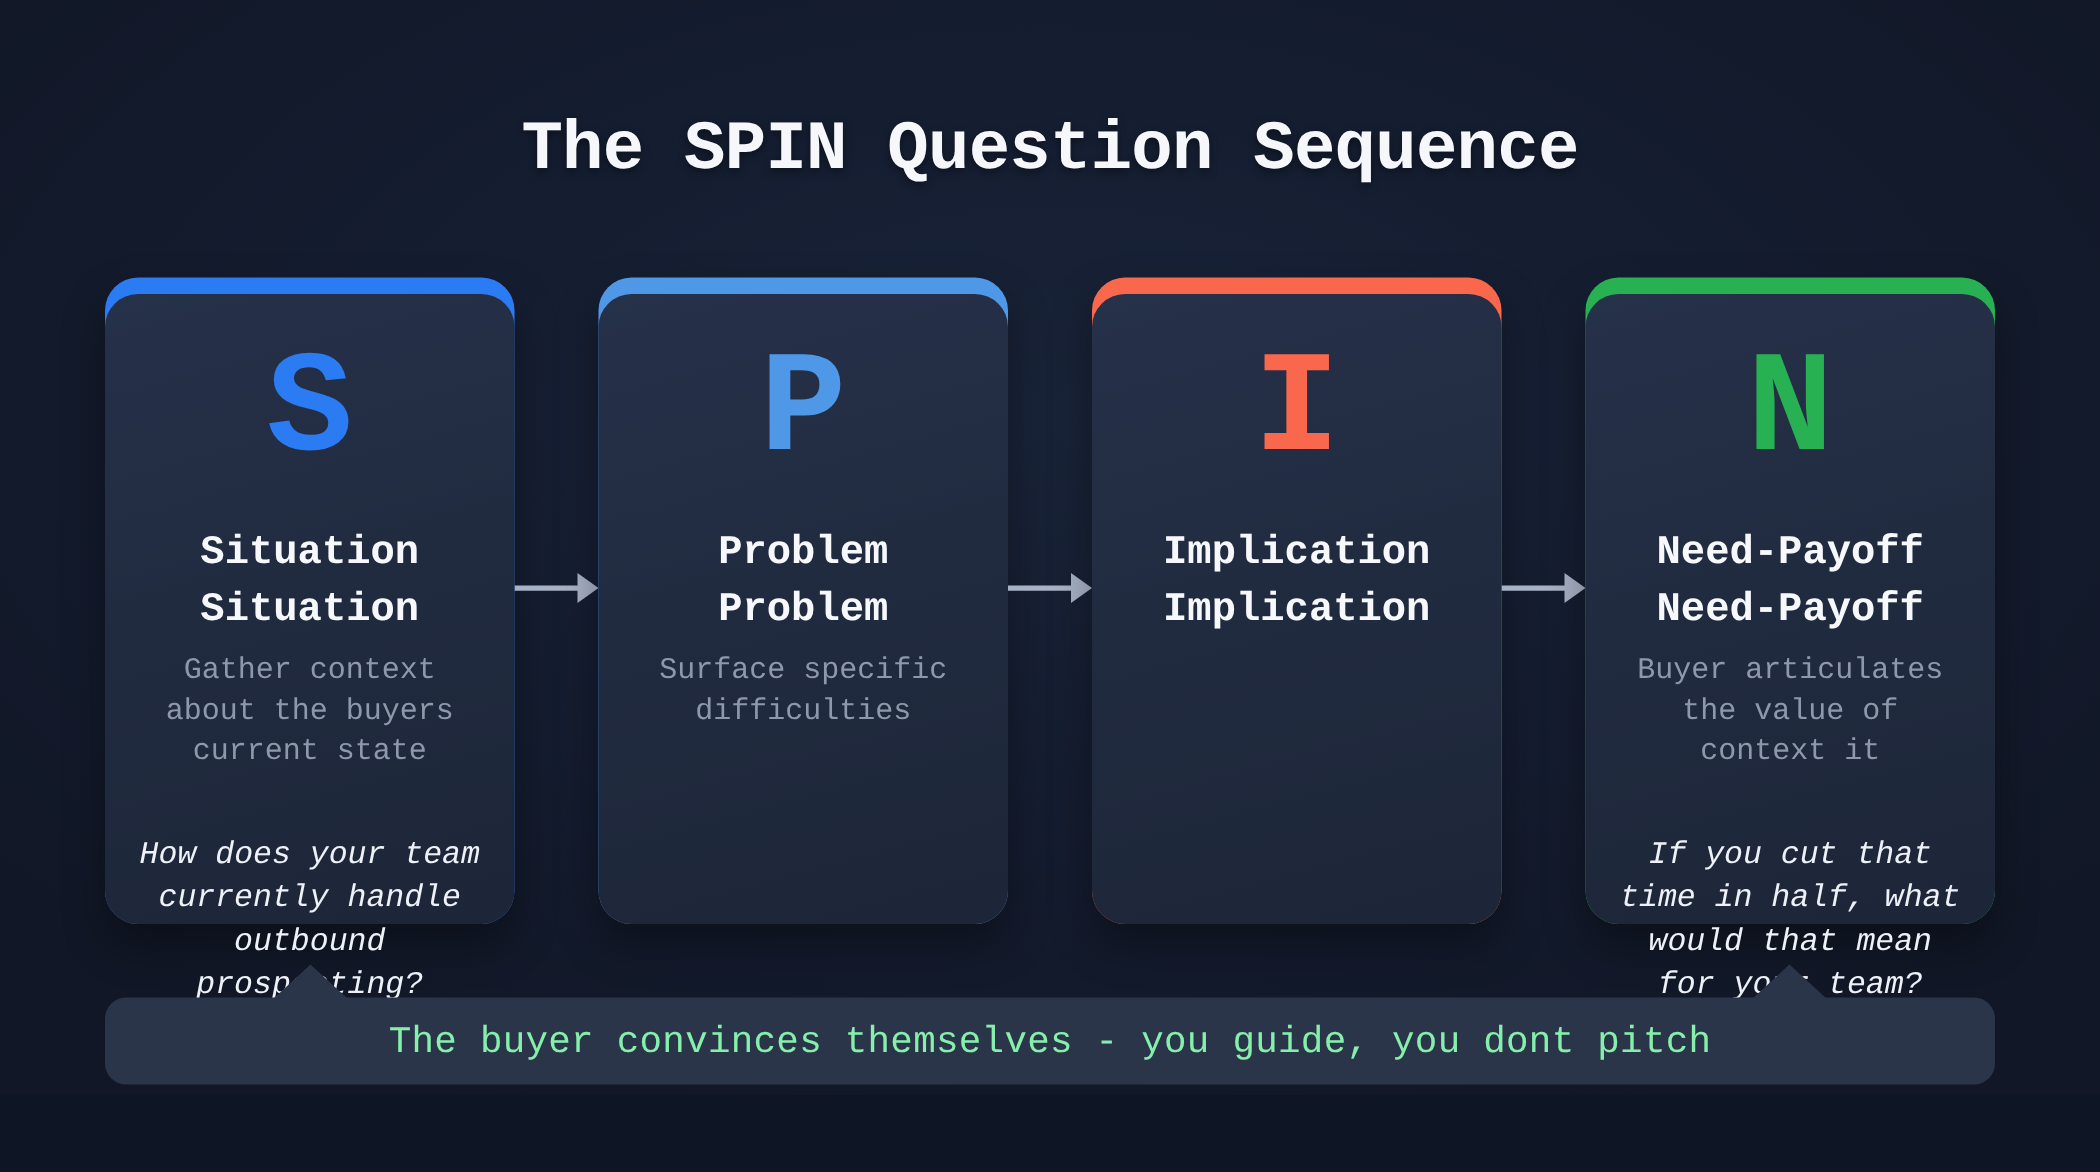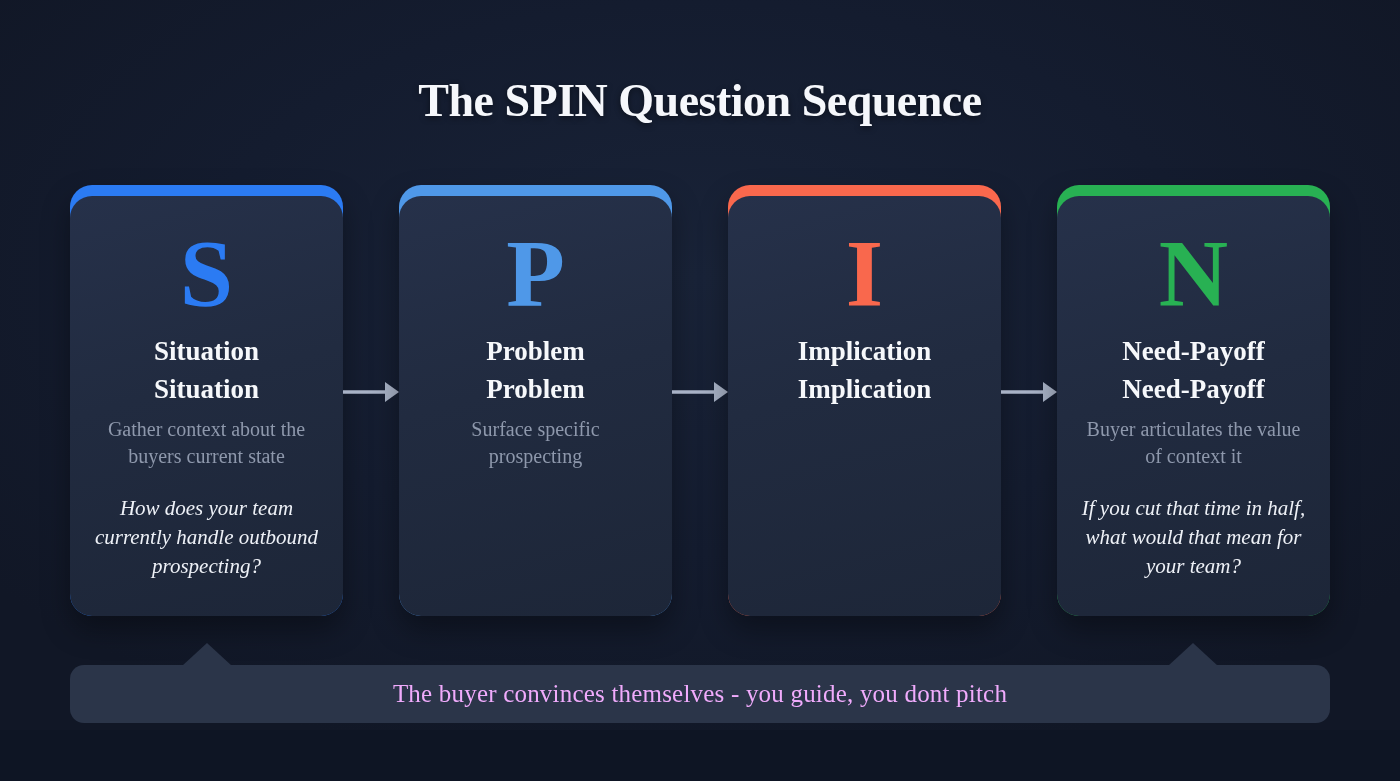--- a/index.html
+++ b/index.html
@@ -1,19 +1,19 @@
 <!DOCTYPE html>
 <html><head>
 <meta charset="utf-8">
 <style>
   html,body{margin:0;padding:0;background:#0e1524;}
   .stage{
     position:relative;width:1400px;height:730px;overflow:hidden;
     background:radial-gradient(ellipse 900px 500px at 50% 38%, #192338 0%, #141c2f 55%, #111726 100%);
-    font-family:Liberation Serif, serif;
+    font-family:Liberation Mono, monospace;
   }
   .main-title{
     position:absolute;top:74px;left:0;width:100%;
     text-align:center;font-size:46px;font-weight:700;color:#f5f7fb;
     letter-spacing:-0.5px;text-shadow:0 2px 6px rgba(0,0,0,0.45);
   }
   .cards-row{
     position:absolute;left:70px;top:185px;width:1260px;
     display:flex;align-items:flex-start;
   }
@@ -24,45 +24,45 @@
   }
   .card-body{
     margin-top:11px;height:420px;border-radius:22px;
     background:linear-gradient(165deg,#26314a 0%,#212b40 45%,#1d2638 100%);
     box-sizing:border-box;padding:30px 16px 0 16px;text-align:center;
   }
   .card-letter{
     font-size:96px;line-height:1;font-weight:700;color:var(--accent,#2b7bf3);
   }
   .card-title{
-    margin-top:10px;font-size:27px;line-height:38px;font-weight:700;color:#f6f8fb;
+    margin-top:28px;font-size:27px;line-height:38px;font-weight:700;color:#f6f8fb;
   }
   .card-desc{
     margin-top:8px;font-size:20px;line-height:27px;color:#8e98ac;
     padding:0 12px;
     text-align:center;
   }
   .card-question{
-    margin-top:24px;font-size:21px;line-height:29px;font-style:italic;color:#eef1f7;
+    margin-top:41px;font-size:21px;line-height:29px;font-style:italic;color:#eef1f7;
     padding:0 6px;
   }
   .arrow-cell{
     width:56px;flex:0 0 56px;padding-top:190px;
     display:flex;justify-content:center;
   }
   .arrow-cell svg{display:block;}
   .arrow-cell line{stroke:var(--accent,#a8b2c6);stroke-width:3.5;}
   .arrow-cell polygon{fill:var(--accent,#a8b2c6);}
   .banner{
     position:absolute;left:70px;top:665px;width:1260px;height:58px;
     background:#2b3549;border-radius:14px;
     display:flex;align-items:center;justify-content:center;
   }
   .banner-text{
-    font-size:25px;color:#f0abfc;letter-spacing:0.2px;
+    font-size:25px;color:#86efac;letter-spacing:0.2px;
   }
   .banner-tri{
     position:absolute;top:-22px;width:0;height:0;
     border-left:25px solid transparent;border-right:25px solid transparent;
     border-bottom:23px solid #2b3549;
   }
   .banner-tri.tri-left{left:112px;}
   .banner-tri.tri-right{left:1098px;}
 </style>
 </head>
@@ -93,21 +93,21 @@
       </svg>
     </div>
 
     <div class="card-wrap" style="--accent: #4f98e8;">
       <div class="card-body">
         <div class="card-letter">P</div>
         <div class="card-title">
           <div>Problem</div>
           <div>Problem</div>
         </div>
-        <div class="card-desc">Surface specific prospecting</div>
+        <div class="card-desc">Surface specific difficulties</div>
       </div>
     </div>
 
     <div class="arrow-cell" style="--accent: #a8b2c6;">
       <svg width="56" height="34" viewBox="0 0 56 34">
         <line x1="0" y1="17" x2="44" y2="17"></line>
         <polygon points="42,7 56,17 42,27"></polygon>
       </svg>
     </div>
 

